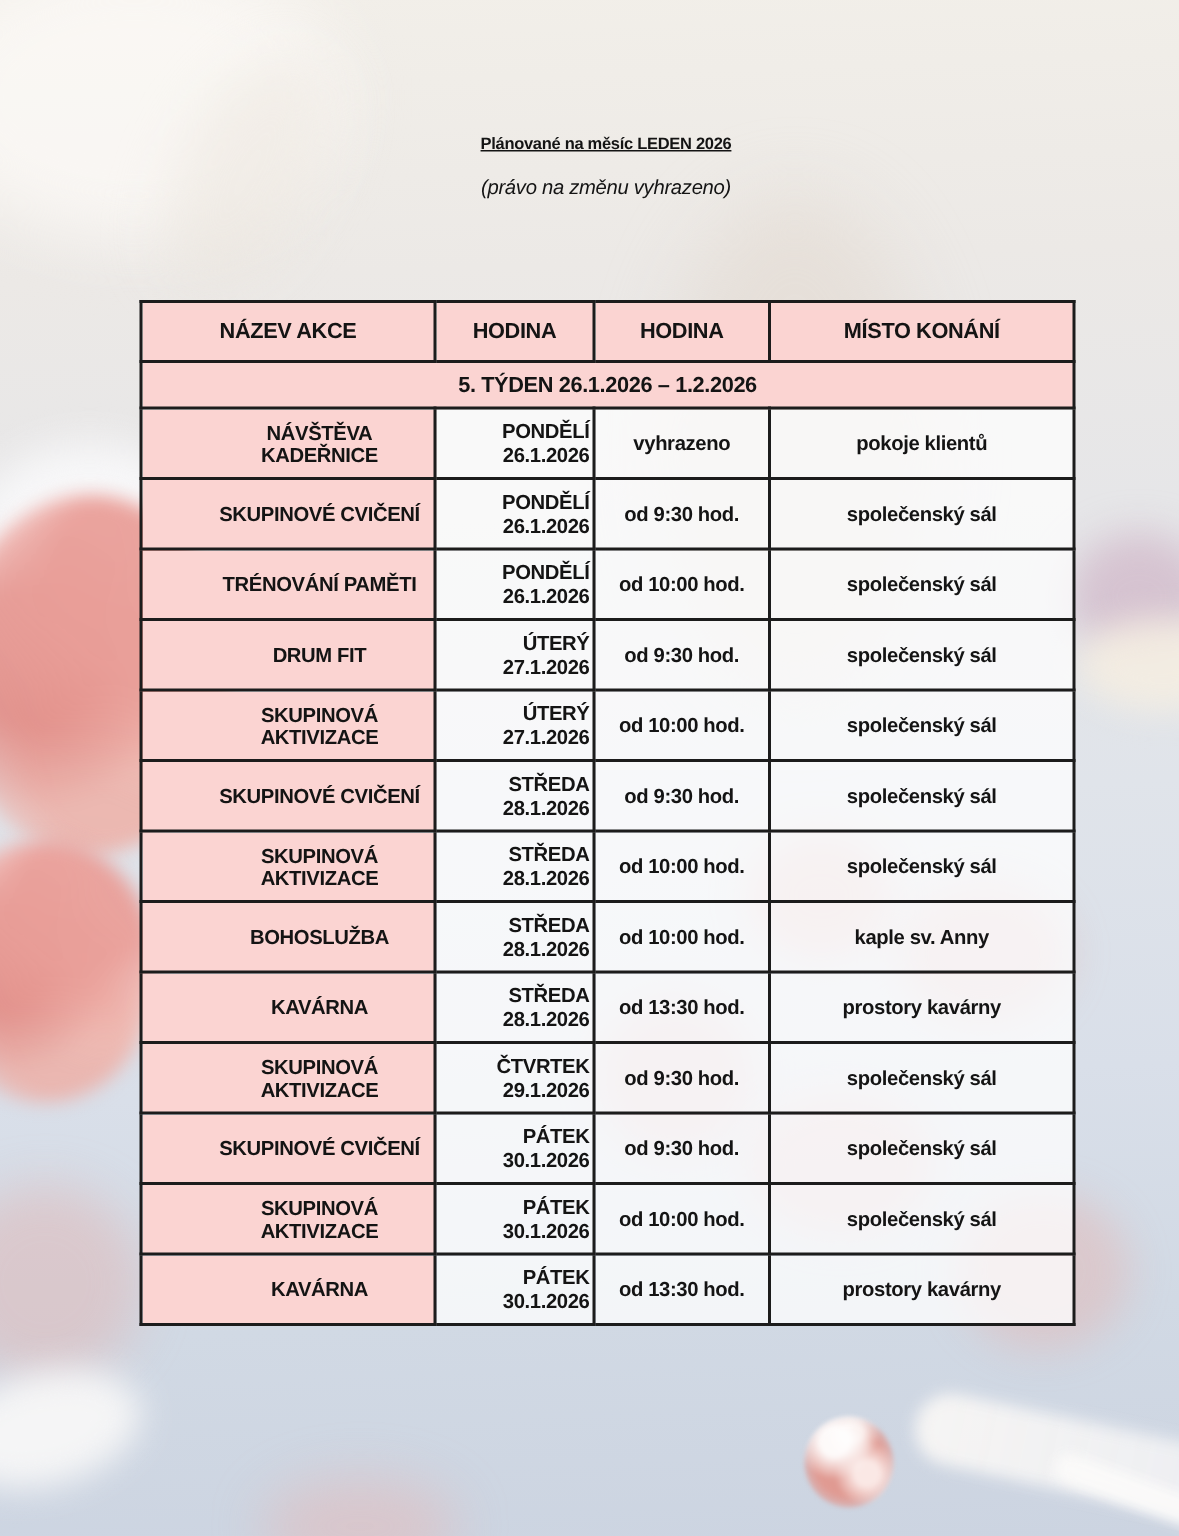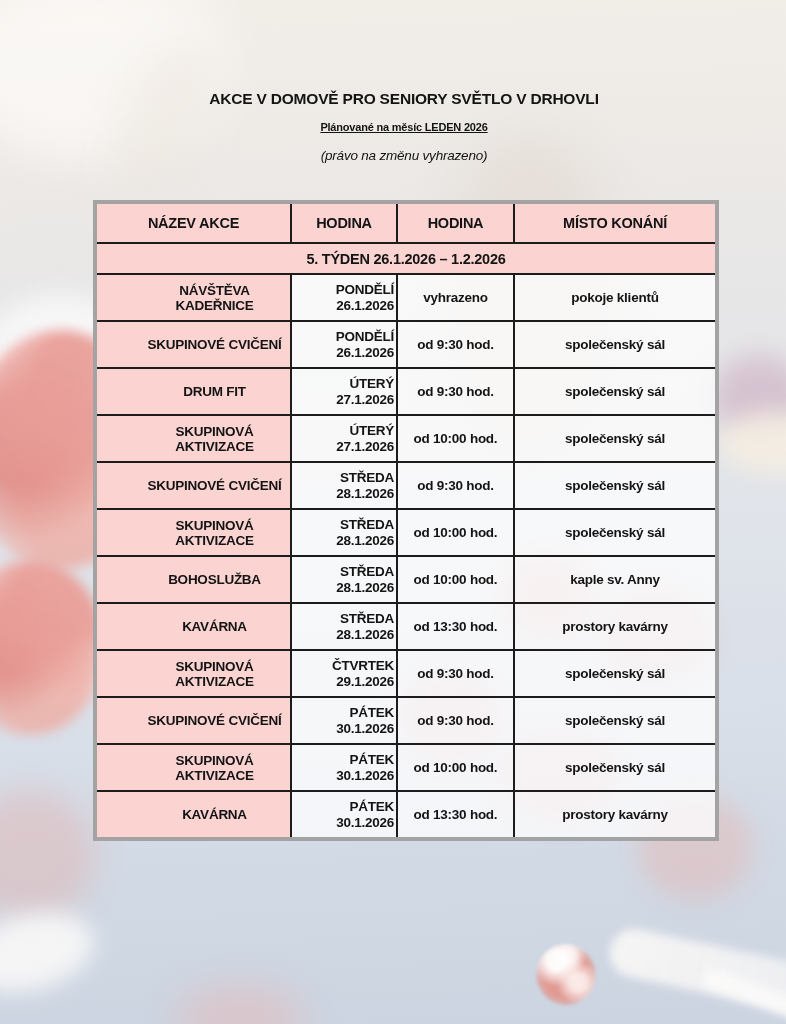--- a/index.html
+++ b/index.html
@@ -71,21 +71,21 @@
     border-collapse:collapse; table-layout:fixed;
     letter-spacing:-0.25px;
   }
   .schedule th, .schedule td {
     border:2px solid #1c1c1c;
     text-align:center; vertical-align:middle;
     padding:1px 2px;
     font-weight:700; color:#141414;
     overflow:hidden;
   }
-  .schedule { border:4px solid #a3a3a3; }
+  .schedule { border:2px solid #a3a3a3; }
   .col-name  { width:196px; }
   .col-date  { width:106px; }
   .col-time  { width:117px; }
   .col-place { width:203px; }
   .schedule thead th { height:36px; font-size:14.5px; background:#fbd4d2; }
   .week-row td { height:27px; font-size:14.5px; background:#fbd4d2;margin-top:44px; }
   .schedule tbody td { height:43px; font-size:13.5px; background:rgba(255,255,255,0.74); }
   .schedule tbody td.c-name { background:#fbd4d2;padding-left:44px; }
   .day-line, .date-line { line-height:16px;text-align:right; }
 </style>
@@ -110,21 +110,20 @@
     <div class="blob blob-mid4"></div>
     <div class="blob blob-mid5"></div>
     <div class="blob blob-bottom-left-frost"></div>
     <div class="blob blob-bottom-pink"></div>
     <div class="blob berry-bottom"></div>
     <div class="blob branch-br"></div>
     <div class="blob branch-br2"></div>
   </div>
 
   <div class="doc-header">
-    <p class="doc-title">AKCE V DOMOVĚ PRO SENIORY SVĚTLO V DRHOVLI</p>
     <p class="doc-subtitle">Plánované na měsíc LEDEN 2026</p>
     <p class="doc-note">(právo na změnu vyhrazeno)</p>
   </div>
 
   <table class="schedule">
     <colgroup>
       <col class="col-name">
         <col class="col-date">
         <col class="col-time">
         <col class="col-place">
@@ -153,20 +152,29 @@
         <tr>
       <td class="c-name">SKUPINOVÉ CVIČENÍ</td>
       <td class="c-date">
         <div class="day-line">PONDĚLÍ</div>
         <div class="date-line">26.1.2026</div>
       </td>
       <td class="c-time">od 9:30 hod.</td>
       <td class="c-place">společenský sál</td>
     </tr>
         <tr>
+      <td class="c-name">TRÉNOVÁNÍ PAMĚTI</td>
+      <td class="c-date">
+        <div class="day-line">PONDĚLÍ</div>
+        <div class="date-line">26.1.2026</div>
+      </td>
+      <td class="c-time">od 10:00 hod.</td>
+      <td class="c-place">společenský sál</td>
+    </tr>
+        <tr>
       <td class="c-name">DRUM FIT</td>
       <td class="c-date">
         <div class="day-line">ÚTERÝ</div>
         <div class="date-line">27.1.2026</div>
       </td>
       <td class="c-time">od 9:30 hod.</td>
       <td class="c-place">společenský sál</td>
     </tr>
         <tr>
       <td class="c-name">SKUPINOVÁ AKTIVIZACE</td>

